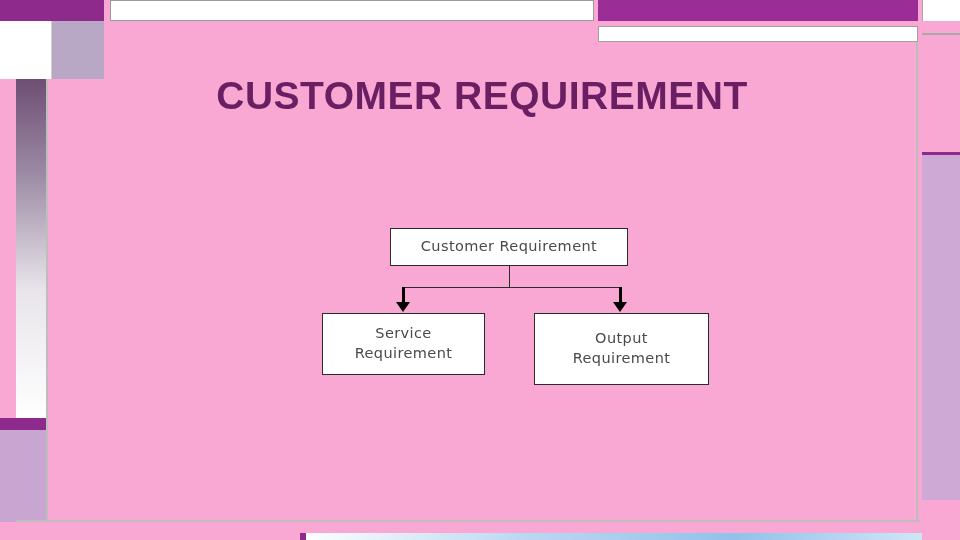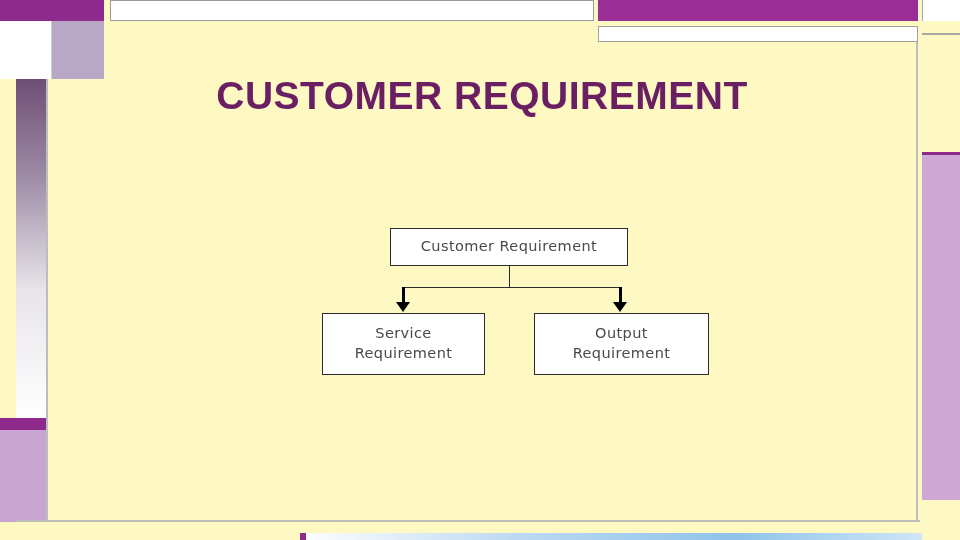--- a/index.html
+++ b/index.html
@@ -10,21 +10,21 @@
     width: 960px;
     height: 540px;
     background: #ffffff;
     font-family: "Liberation Sans", sans-serif;
     overflow: hidden;
   }
   .slide {
     position: relative;
     width: 960px;
     height: 540px;
-    background: #fef9c3;
+    background: #f9a8d4;
     overflow: hidden;
   }
 
   
   .deco { position: absolute; }
 
   
   .top-left-bar {
     left: 0; top: 0;
     width: 104px; height: 21px;
@@ -181,21 +181,21 @@
   .node-root {
     left: 80px; top: 0;
     width: 238px; height: 38px;
   }
   .node-left {
     left: 12px; top: 85px;
     width: 163px; height: 62px; align-items: center;
   }
   .node-right {
     left: 224px; top: 85px;
-    width: 175px; height: 62px;
+    width: 175px; height: 72px;
   }
   .connector-v-center {
     position: absolute;
     left: 199px; top: 38px;
     width: 1px; height: 22px;
     background: #2b2b2b;
   }
   .connector-h {
     position: absolute;
     left: 93px; top: 59px;

